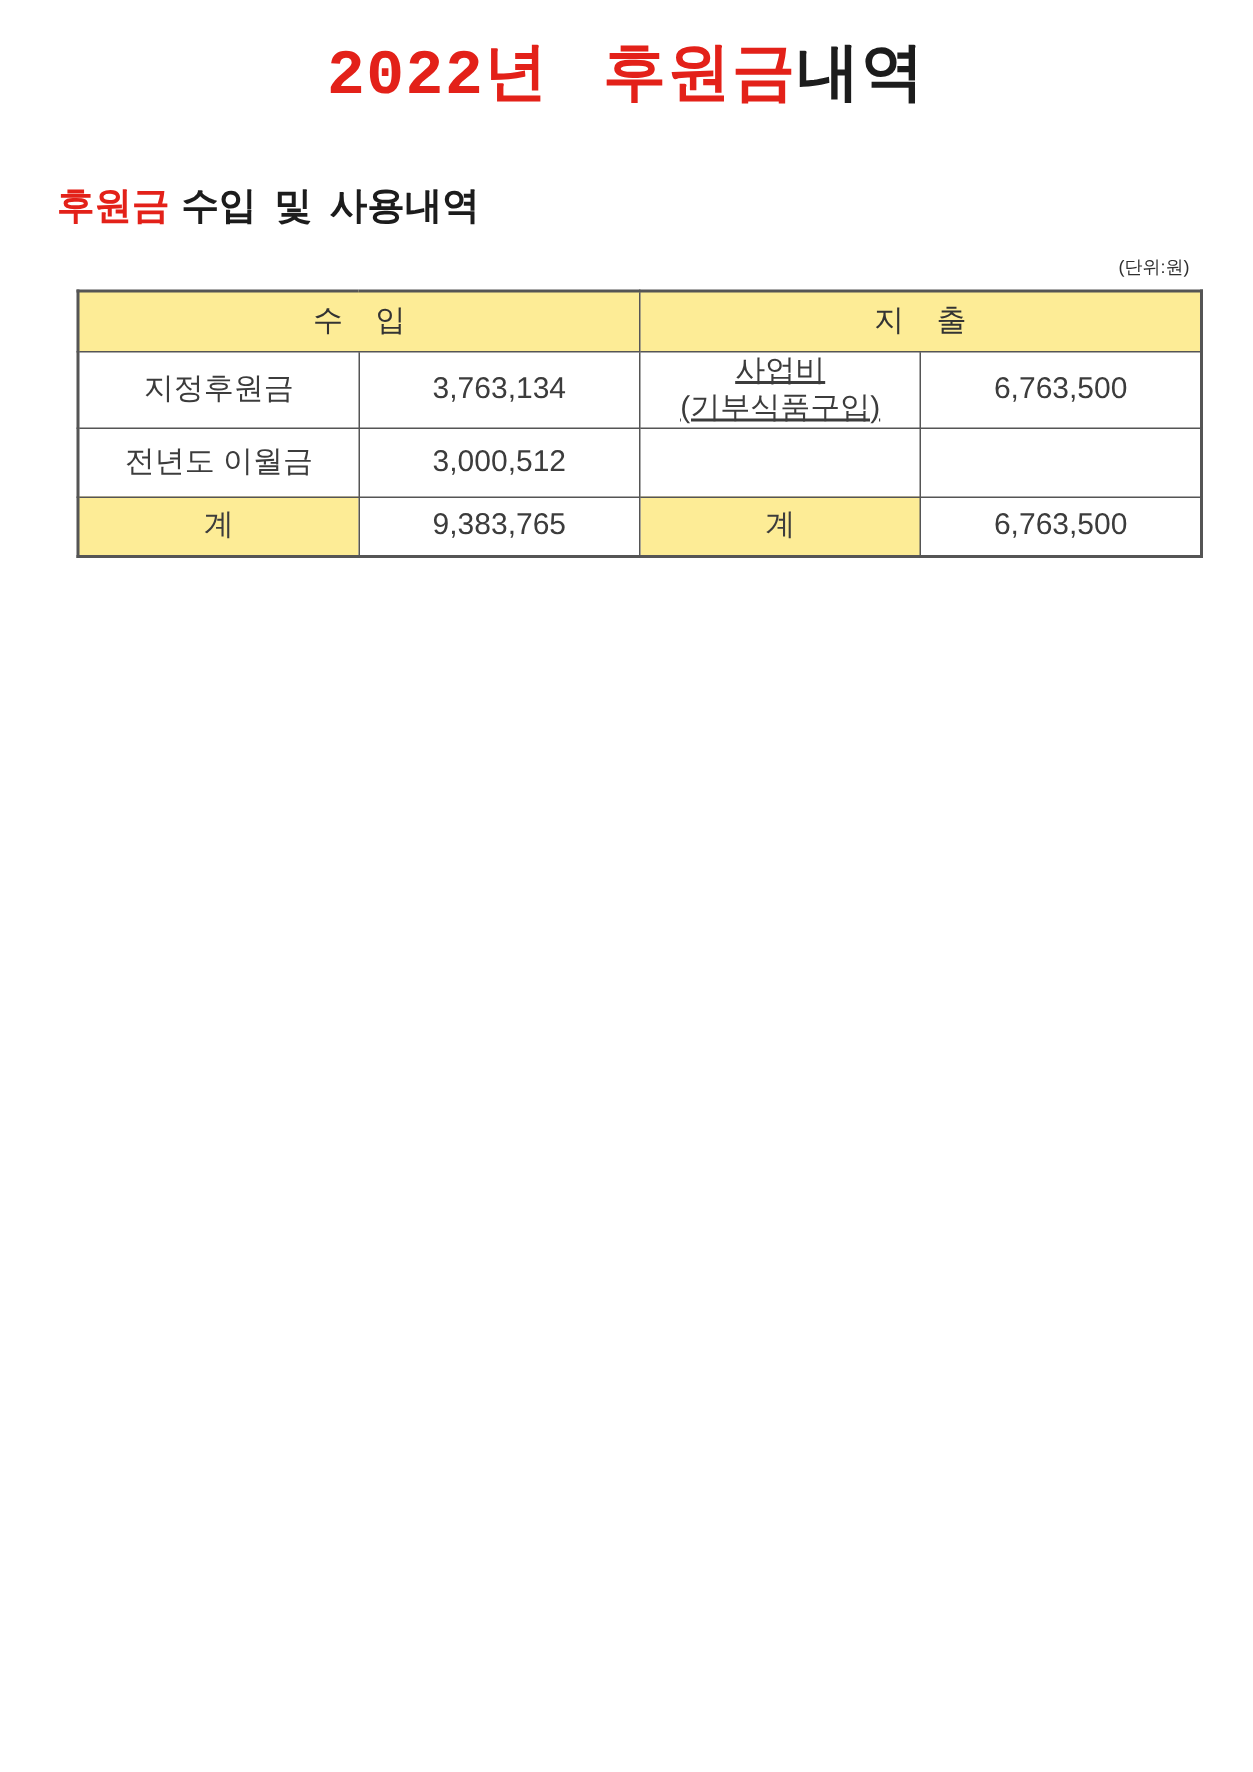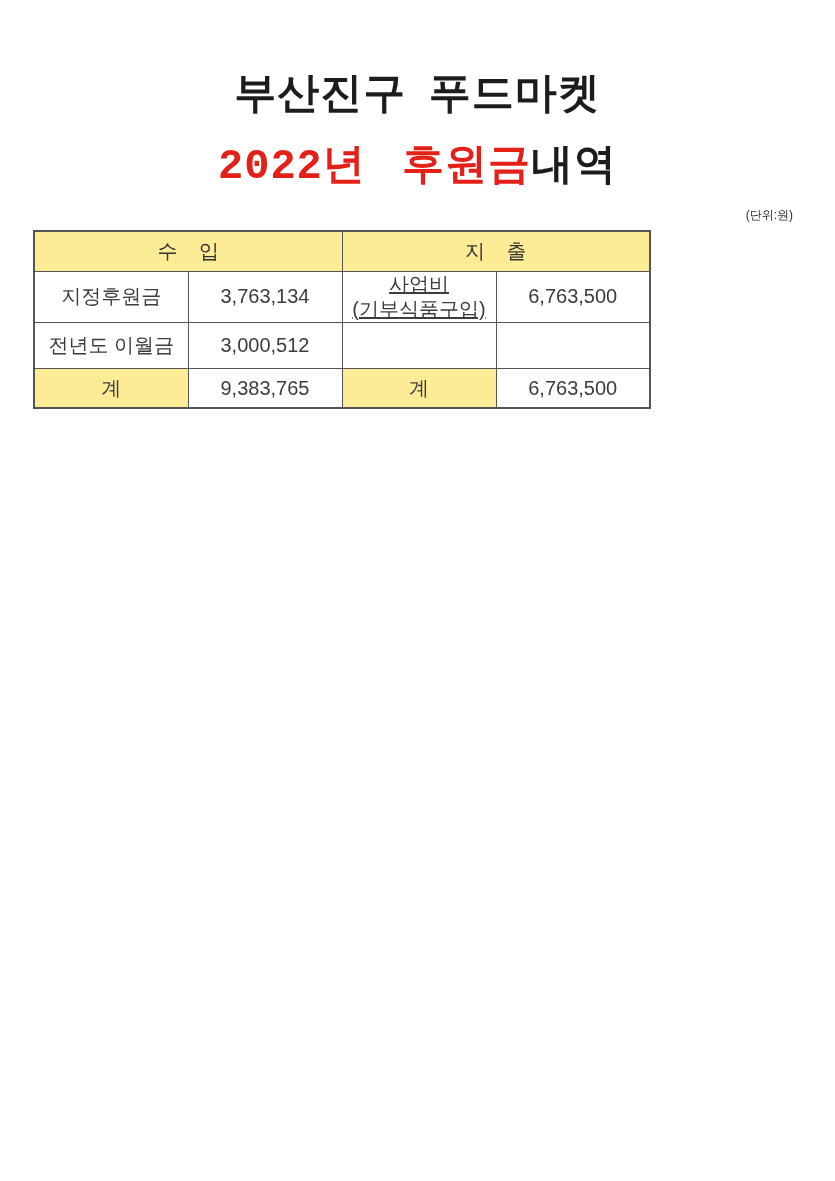--- a/index.html
+++ b/index.html
@@ -51,22 +51,22 @@
   }
   .section-heading .red-text { color: var(--accent-red); }
   .section-heading .rest-text { margin-left: 8px; }
   .unit-label {
     margin: 17px 42px 6px 0;
     text-align: right;
     font-size: 12px;
     color: #2f2f2f;
   }
   table.fund-table {
-    width: 618px;
-    margin-left: 33px;
+    width: 751px;
+    margin-left: 51px;
     border-collapse: collapse;
     table-layout: fixed;
     border: 2px solid var(--table-border);
   }
   .fund-table th, .fund-table td {
     border: 1.5px solid var(--table-border);
     text-align: center;
     vertical-align: middle;
     font-size: 20px;
     color: var(--text-table);
@@ -84,28 +84,28 @@
   .fund-table tbody tr:nth-child(2) { height: 46px; }
   .fund-table tbody tr:nth-child(3) { height: 40px; }
   .fund-table td.yellow-cell { background: var(--header-yellow); }
   .expense-item-line { display: block; text-decoration: underline; }
 </style>
 </head>
 <body>
 
 <div class="page">
 
-  <h1 class="doc-title">
-    <span>부산진구 푸드마켓</span>
-  </h1>
 
   <h2 class="doc-subtitle">
     <span class="red-text">2022년 후원금</span><span class="black-text">내역</span>
   </h2>
 
+  <div class="section-heading">
+    <span class="red-text">후원금</span><span class="rest-text">수입 및 사용내역</span>
+  </div>
 
   <div class="unit-label">(단위:원)</div>
 
   <table class="fund-table">
     <thead>
       <tr>
         <th colspan="2">수 입</th>
         <th colspan="2">지 출</th>
       </tr>
     </thead>

